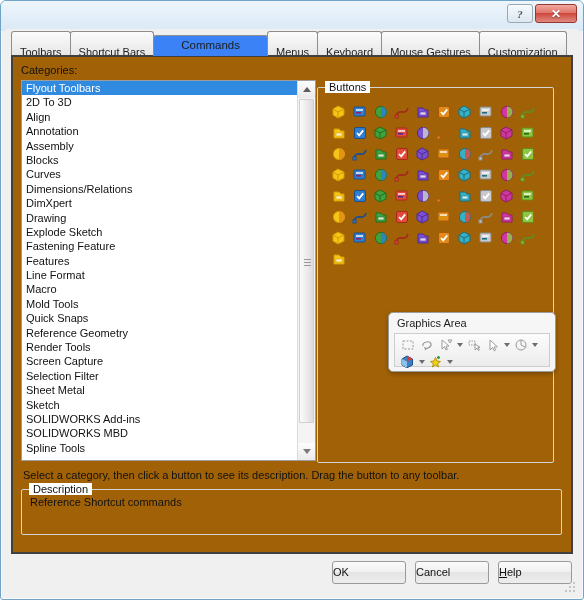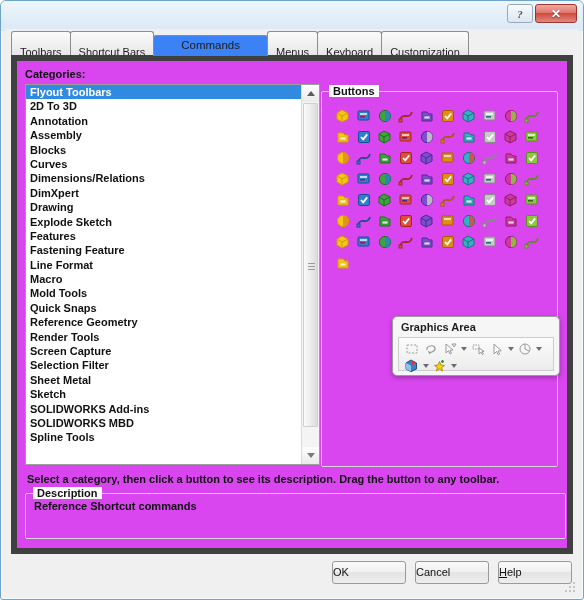--- a/index.html
+++ b/index.html
@@ -78,23 +78,22 @@
     border-color:#8d8d8d;
     position:relative;z-index:3;
     font-size:11.5px;
     padding:0 27px;
   }
 
   
   .tabpage{
     position:absolute;left:5px;top:26px;right:5px;bottom:40px;
     box-sizing:border-box;
-    border:6px solid #404040;
-    background:#d946ef;
-    font-weight:bold;
+    border:2px solid #404040;
+    background:#a16207;
   }
 
   .lbl{
     position:absolute;font-size:11px;color:#111;
   }
 
   
   #categories-label{left:8px;top:7px;}
   .listbox{
     position:absolute;left:8px;top:23px;width:295px;height:381px;
@@ -219,41 +218,43 @@
   </div>
 
   <div class="client">
 
     <div class="tabstrip">
       <div class="tab">Toolbars</div>
       <div class="tab">Shortcut Bars</div>
       <div class="tab active">Commands</div>
       <div class="tab">Menus</div>
       <div class="tab">Keyboard</div>
+      <div class="tab">Mouse Gestures</div>
       <div class="tab">Customization</div>
     </div>
 
     <div class="tabpage">
 
       <div class="lbl" id="categories-label">Categories:</div>
 
       <div class="listbox">
         <div class="list-inner" id="cat-list">
             <div class="litem sel">Flyout Toolbars</div>
             <div class="litem">2D To 3D</div>
+            <div class="litem">Align</div>
             <div class="litem">Annotation</div>
             <div class="litem">Assembly</div>
             <div class="litem">Blocks</div>
             <div class="litem">Curves</div>
             <div class="litem">Dimensions/Relations</div>
             <div class="litem">DimXpert</div>
             <div class="litem">Drawing</div>
             <div class="litem">Explode Sketch</div>
+            <div class="litem">Fastening Feature</div>
             <div class="litem">Features</div>
-            <div class="litem">Fastening Feature</div>
             <div class="litem">Line Format</div>
             <div class="litem">Macro</div>
             <div class="litem">Mold Tools</div>
             <div class="litem">Quick Snaps</div>
             <div class="litem">Reference Geometry</div>
             <div class="litem">Render Tools</div>
             <div class="litem">Screen Capture</div>
             <div class="litem">Selection Filter</div>
             <div class="litem">Sheet Metal</div>
             <div class="litem">Sketch</div>

